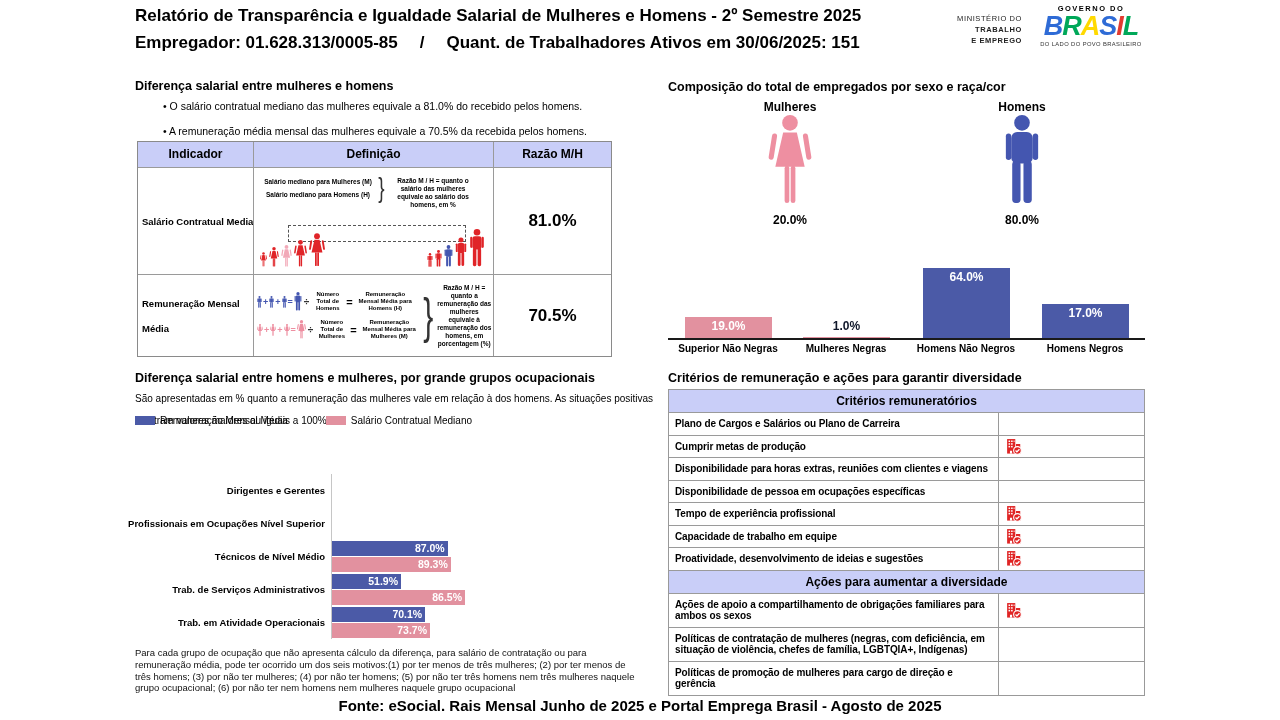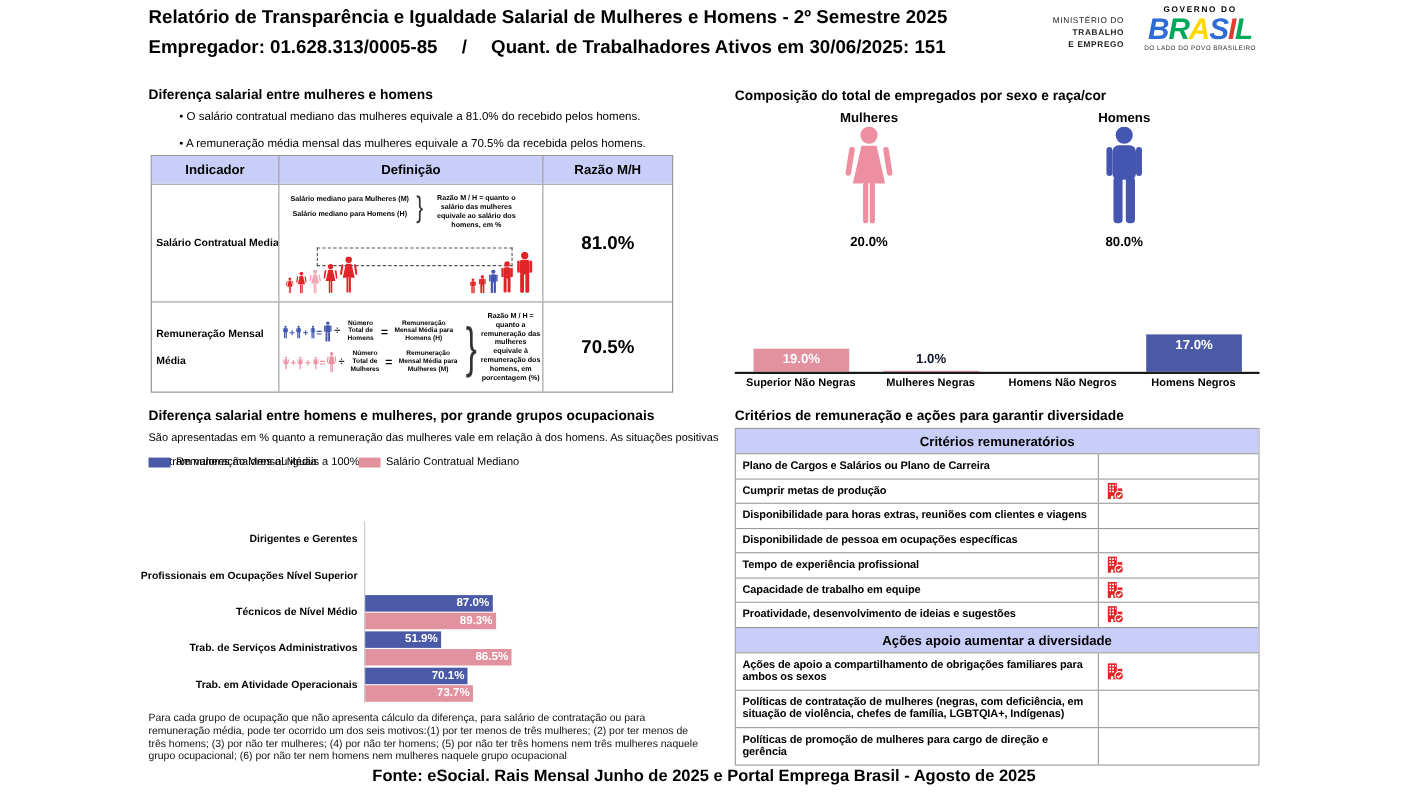--- a/index.html
+++ b/index.html
@@ -288,20 +288,23 @@
       <use href="#man"></use>
     </svg>
   <div class="abs pictopct" style="left:962px;top:213px">80.0%</div>
 
   <div class="cbar bar-pink" style="left: 685px; height: 20.9px;">
     <div class="lbl">19.0%</div>
   </div>
   <div class="cbar bar-pink" style="left: 803px; height: 1.1px;">
     <div class="lbl-above">1.0%</div>
   </div>
+  <div class="cbar bar-blue" style="left: 923px; height: 70.4px;">
+    <div class="lbl">64.0%</div>
+  </div>
   <div class="cbar bar-blue" style="left: 1042px; height: 34px;">
     <div class="lbl">17.0%</div>
   </div>
   <div class="abs baseline"></div>
   <div class="abs catlabel" style="left:663px">Superior Não Negras</div>
   <div class="abs catlabel" style="left:781px">Mulheres Negras</div>
   <div class="abs catlabel" style="left:901px">Homens Não Negros</div>
   <div class="abs catlabel" style="left:1020px">Homens Negros</div>
 
   <div class="abs sectitle" style="left:135px;top:371px">Diferença salarial entre homens e mulheres, por grande grupos ocupacionais</div>
@@ -396,21 +399,21 @@
     </div>
     <div class="crow">
       <div class="clabel">Proatividade, desenvolvimento de ideias e sugestões</div>
       <div class="cicon">
         <svg width="17" height="17">
             <use href="#bcheck"></use>
           </svg>
       </div>
     </div>
 
-    <div class="crit-h">Ações apoio aumentar a diversidade</div>
+    <div class="crit-h">Ações para aumentar a diversidade</div>
 
     <div class="crow">
       <div class="clabel">Ações de apoio a compartilhamento de obrigações familiares para ambos os sexos</div>
       <div class="cicon">
         <svg width="17" height="17">
             <use href="#bcheck"></use>
           </svg>
       </div>
     </div>
     <div class="crow">

